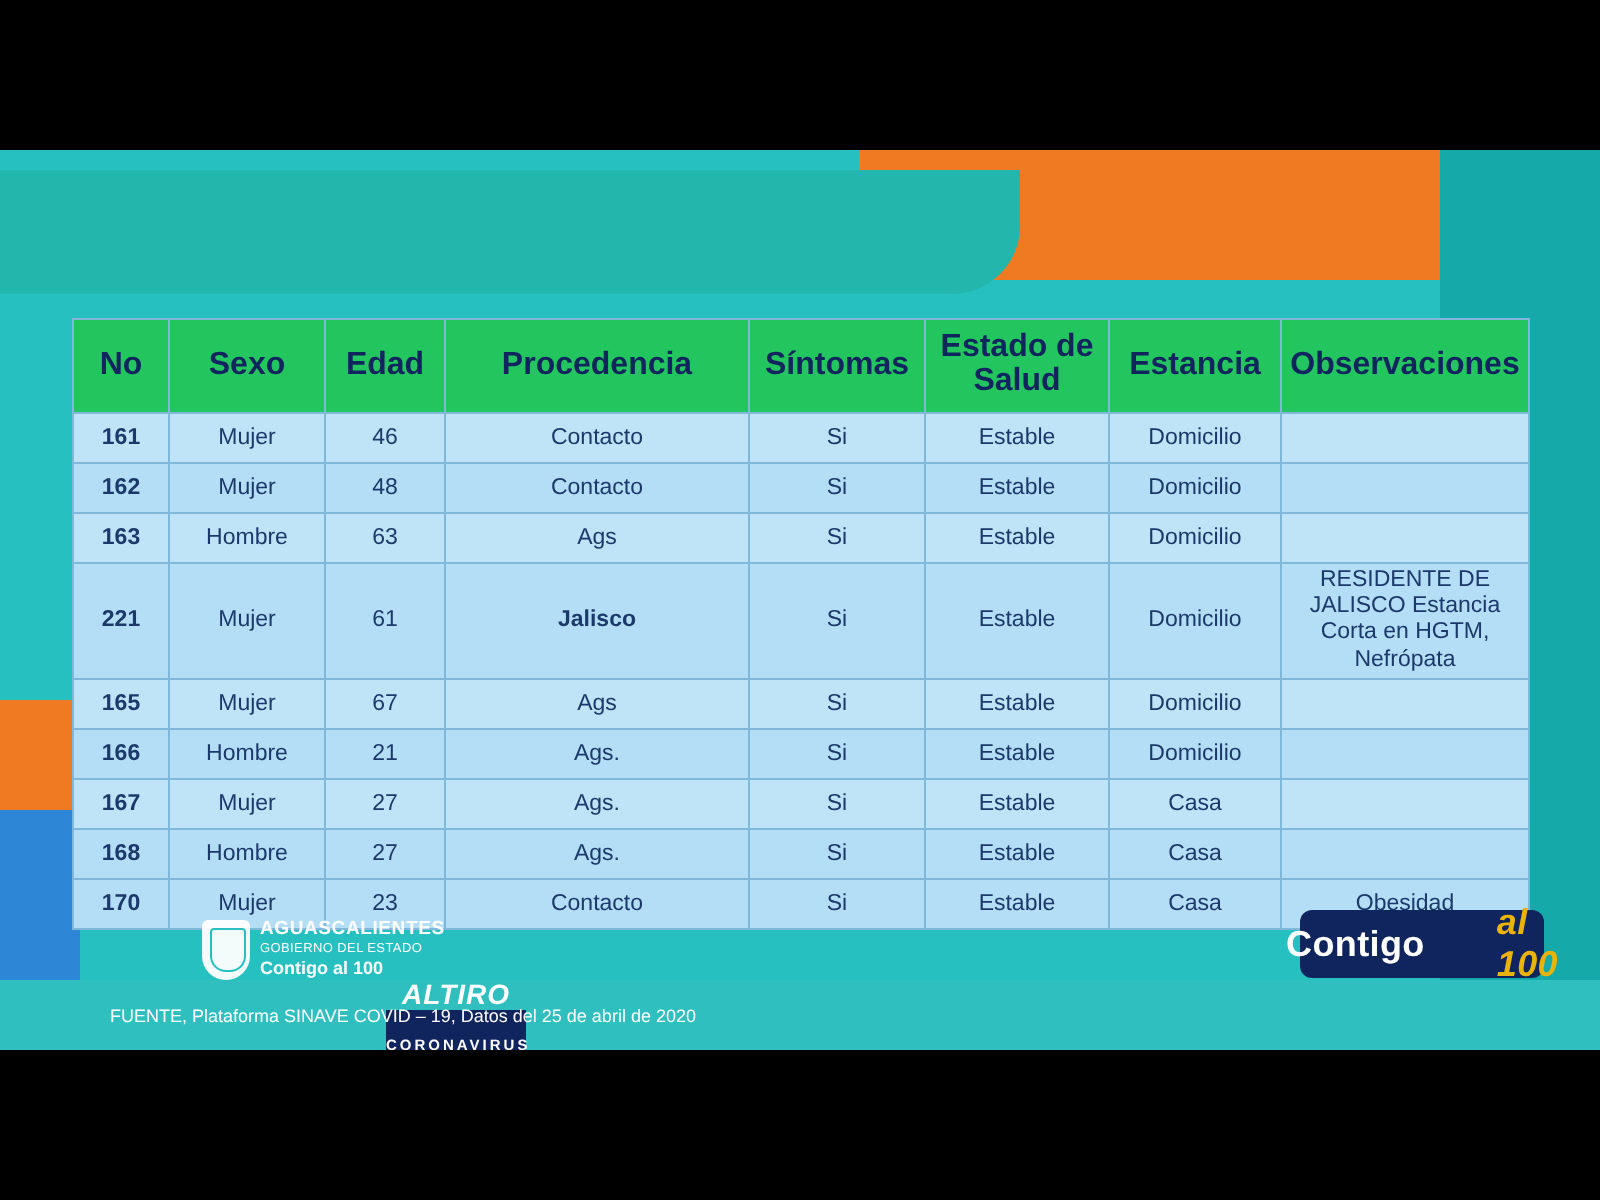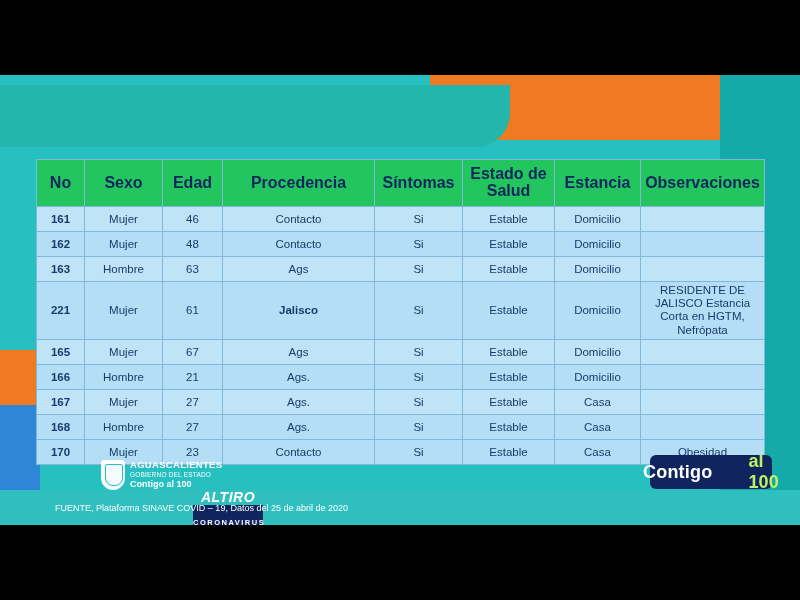--- a/index.html
+++ b/index.html
@@ -220,21 +220,22 @@
     color: #ffffff;
     font-size: 18px;
     font-weight: bold;
     display: flex;
     align-items: center;
     justify-content: center;
     letter-spacing: .2px;
     gap: 36px;
   }
   .logo-contigo .al100 {
-    color: #bef264;
+    color: #eab308;
+    font-style: italic;
   }
 
   .source-note {
     position: absolute;
     left: 55px;
     top: 428px;
     color: #ffffff;
     font-size: 9px;
     font-family: "Liberation Sans", sans-serif;
   }

